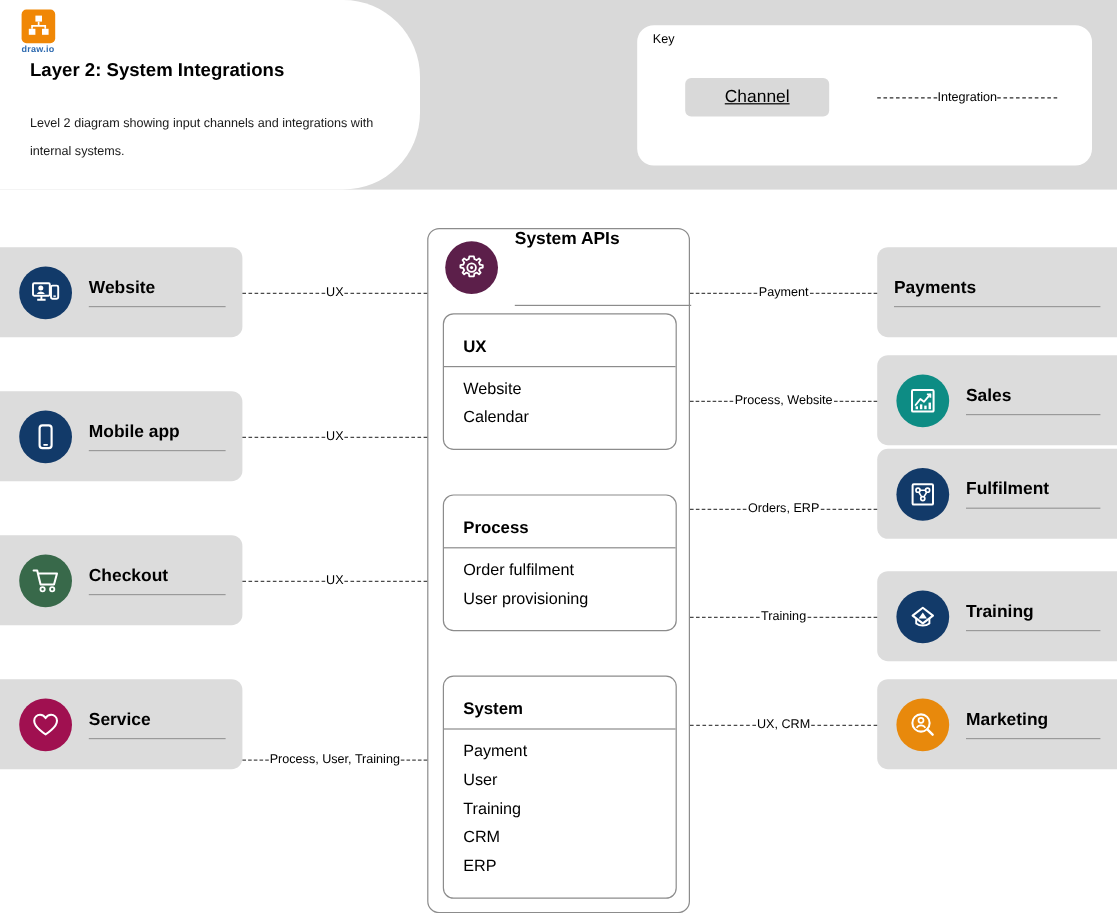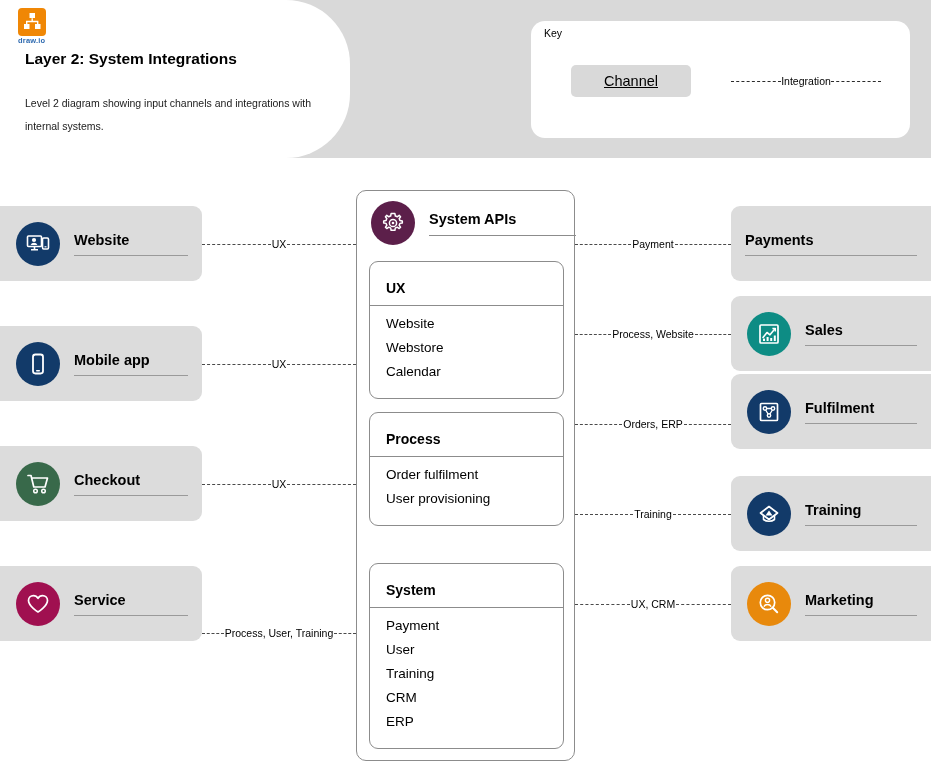--- a/index.html
+++ b/index.html
@@ -114,21 +114,21 @@
     position:absolute;left:0;top:0;width:219px;height:64px;
     display:flex;align-items:center;
   }
   .center-head .hicon{
     width:44px;height:44px;border-radius:50%;
     margin-left:14px;flex:0 0 44px;
     display:flex;align-items:center;justify-content:center;
   }
   .center-head .hbody{
     flex:1;margin-left:14px;margin-right:0;
-    align-self:stretch;display:flex;flex-direction:column;justify-content:center;
+    align-self:stretch;display:flex;flex-direction:column;justify-content:space-between;
   }
   .center-head .htitle{
     font-size:14.5px;font-weight:bold;color:#000;padding-bottom:8px;
   }
   .center-head .hrule{height:0;border-bottom:1px solid #8c8c8c;}
 
   .group{
     position:absolute;left:12px;width:195px;
     background:#ffffff;border:1px solid #8c8c8c;border-radius:9px;
     box-sizing:border-box;
@@ -322,21 +322,20 @@
     <div class="hbody">
       <div class="htitle">System APIs</div>
       <div class="hrule"></div>
     </div>
   </div>
 
   <div class="group" style="top:70px">
     <div class="group-title">UX</div>
     <div class="group-items">
       <div>Website</div>
-      <div>Webstore</div>
       <div>Calendar</div>
     </div>
   </div>
 
   <div class="group" style="top:221px">
     <div class="group-title">Process</div>
     <div class="group-items">
       <div>Order fulfilment</div>
       <div>User provisioning</div>
     </div>

